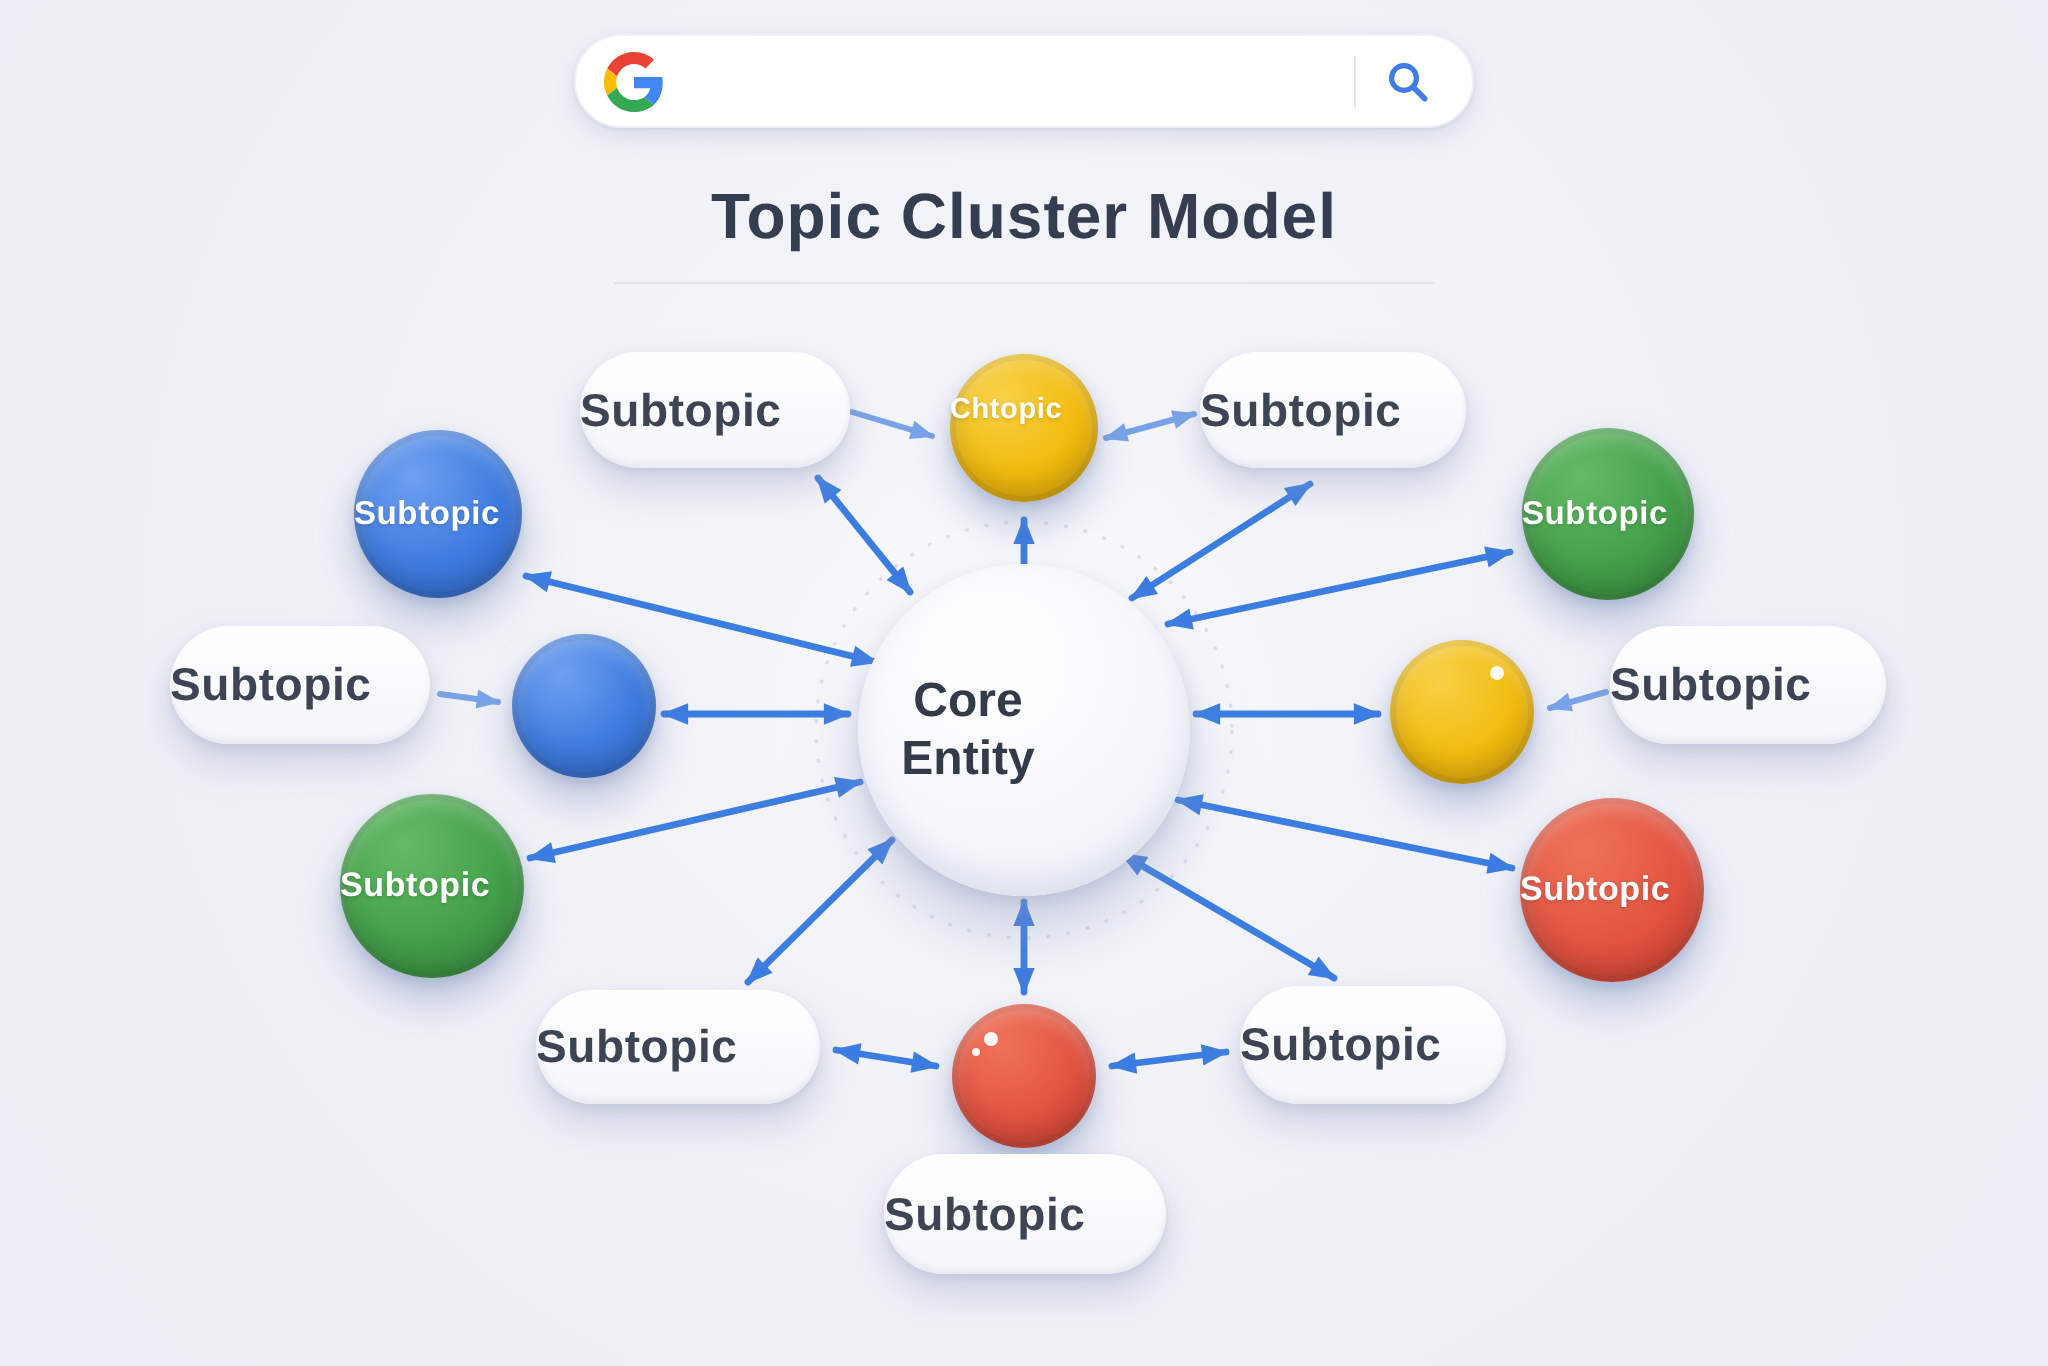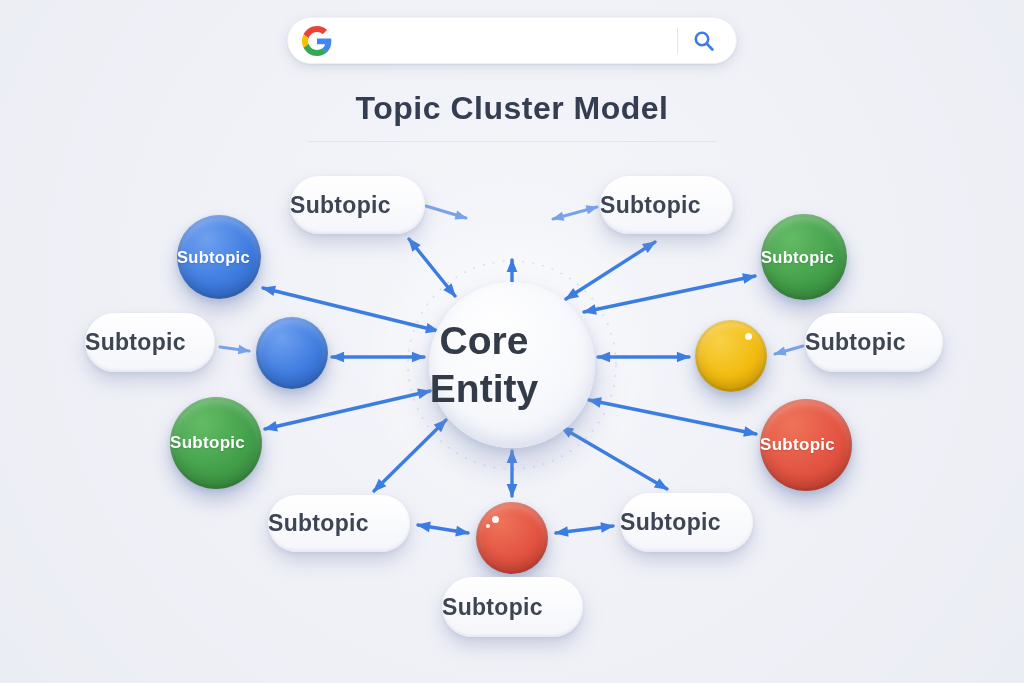--- a/index.html
+++ b/index.html
@@ -61,21 +61,21 @@
   .c-green {background:radial-gradient(circle at 35% 28%, #64bb66 0%, #43a04a 55%, #35873c 100%);}
   .c-yellow{background:radial-gradient(circle at 35% 28%, #f8d147 0%, #f2bb0e 55%, #d9a30a 100%);}
   .c-red   {background:radial-gradient(circle at 35% 28%, #ef7359 0%, #e25341 55%, #c93d2e 100%);}
   .core{
     left:429px; top:282px; width:166px; height:166px; border-radius:50%;
     background:radial-gradient(circle at 40% 30%, #ffffff 0%, #f7f8fc 55%, #e9ecf5 100%);
     box-shadow:0 18px 32px rgba(135,150,190,.42), 0 4px 8px rgba(135,150,190,.25),
                inset 0 -8px 14px rgba(175,185,212,.30);
   }
   .core-label{
-    font-size:39px; font-weight:700; color:#333b49; text-align:center;
+    font-size:24px; font-weight:700; color:#333b49; text-align:center;
     line-height:1.22; width:110px;
   }
   .spec-dot{position:absolute;border-radius:50%;background:rgba(255,255,255,.95);}
 </style>
 </head>
 <body>
 
 <div class="stage">
 
   <div class="search-bar">
@@ -135,20 +135,23 @@
   </svg>
 
   <div class="node core">
     <span class="core-label">Core Entity</span>
   </div>
 
   <div class="node pill" style="left:290px;top:176px;width:135px;height:58px">
     <span class="pill-label">Subtopic</span>
   </div>
 
+  <div class="node circle c-yellow" style="left:475px;top:177px;width:74px;height:74px">
+    <span class="circle-label" style="font-size:14.5px;margin-top:-18px">Chtopic</span>
+  </div>
 
   <div class="node pill" style="left:600px;top:176px;width:133px;height:58px">
     <span class="pill-label">Subtopic</span>
   </div>
 
   <div class="node circle c-blue" style="left:177px;top:215px;width:84px;height:84px">
     <span class="circle-label" style="font-size:16.5px">Subtopic</span>
   </div>
 
   <div class="node circle c-green" style="left:761px;top:214px;width:86px;height:86px">

